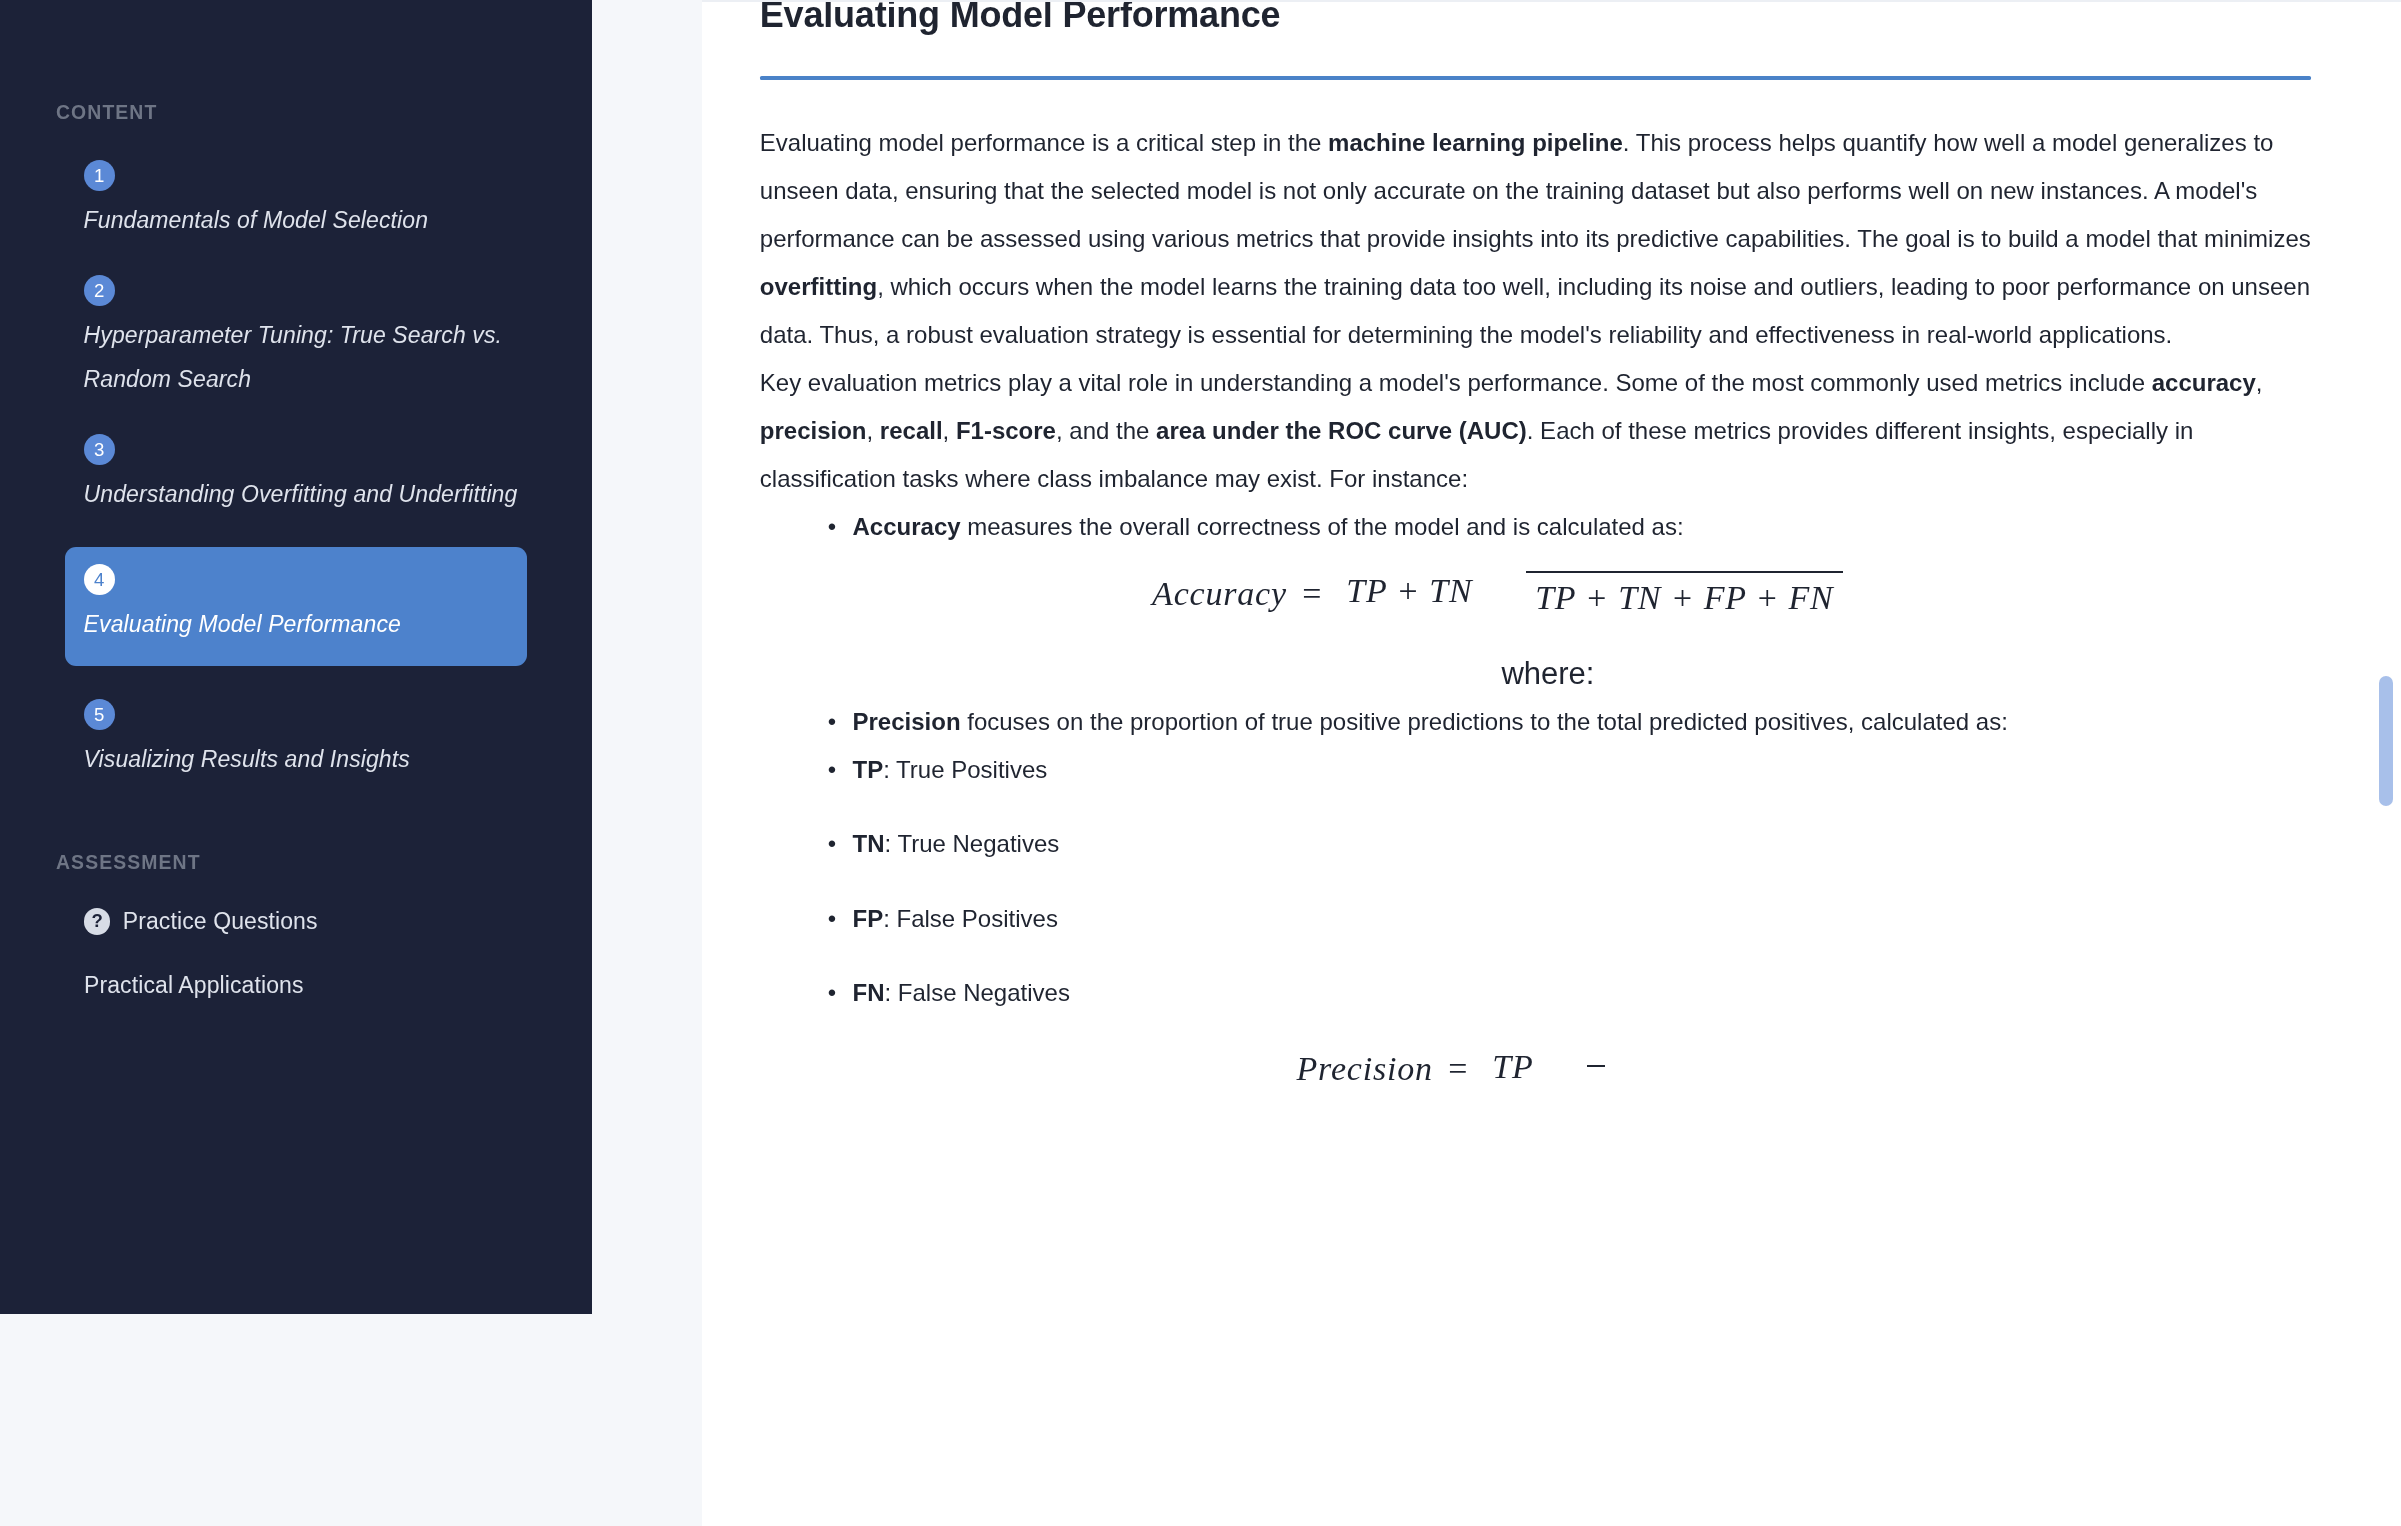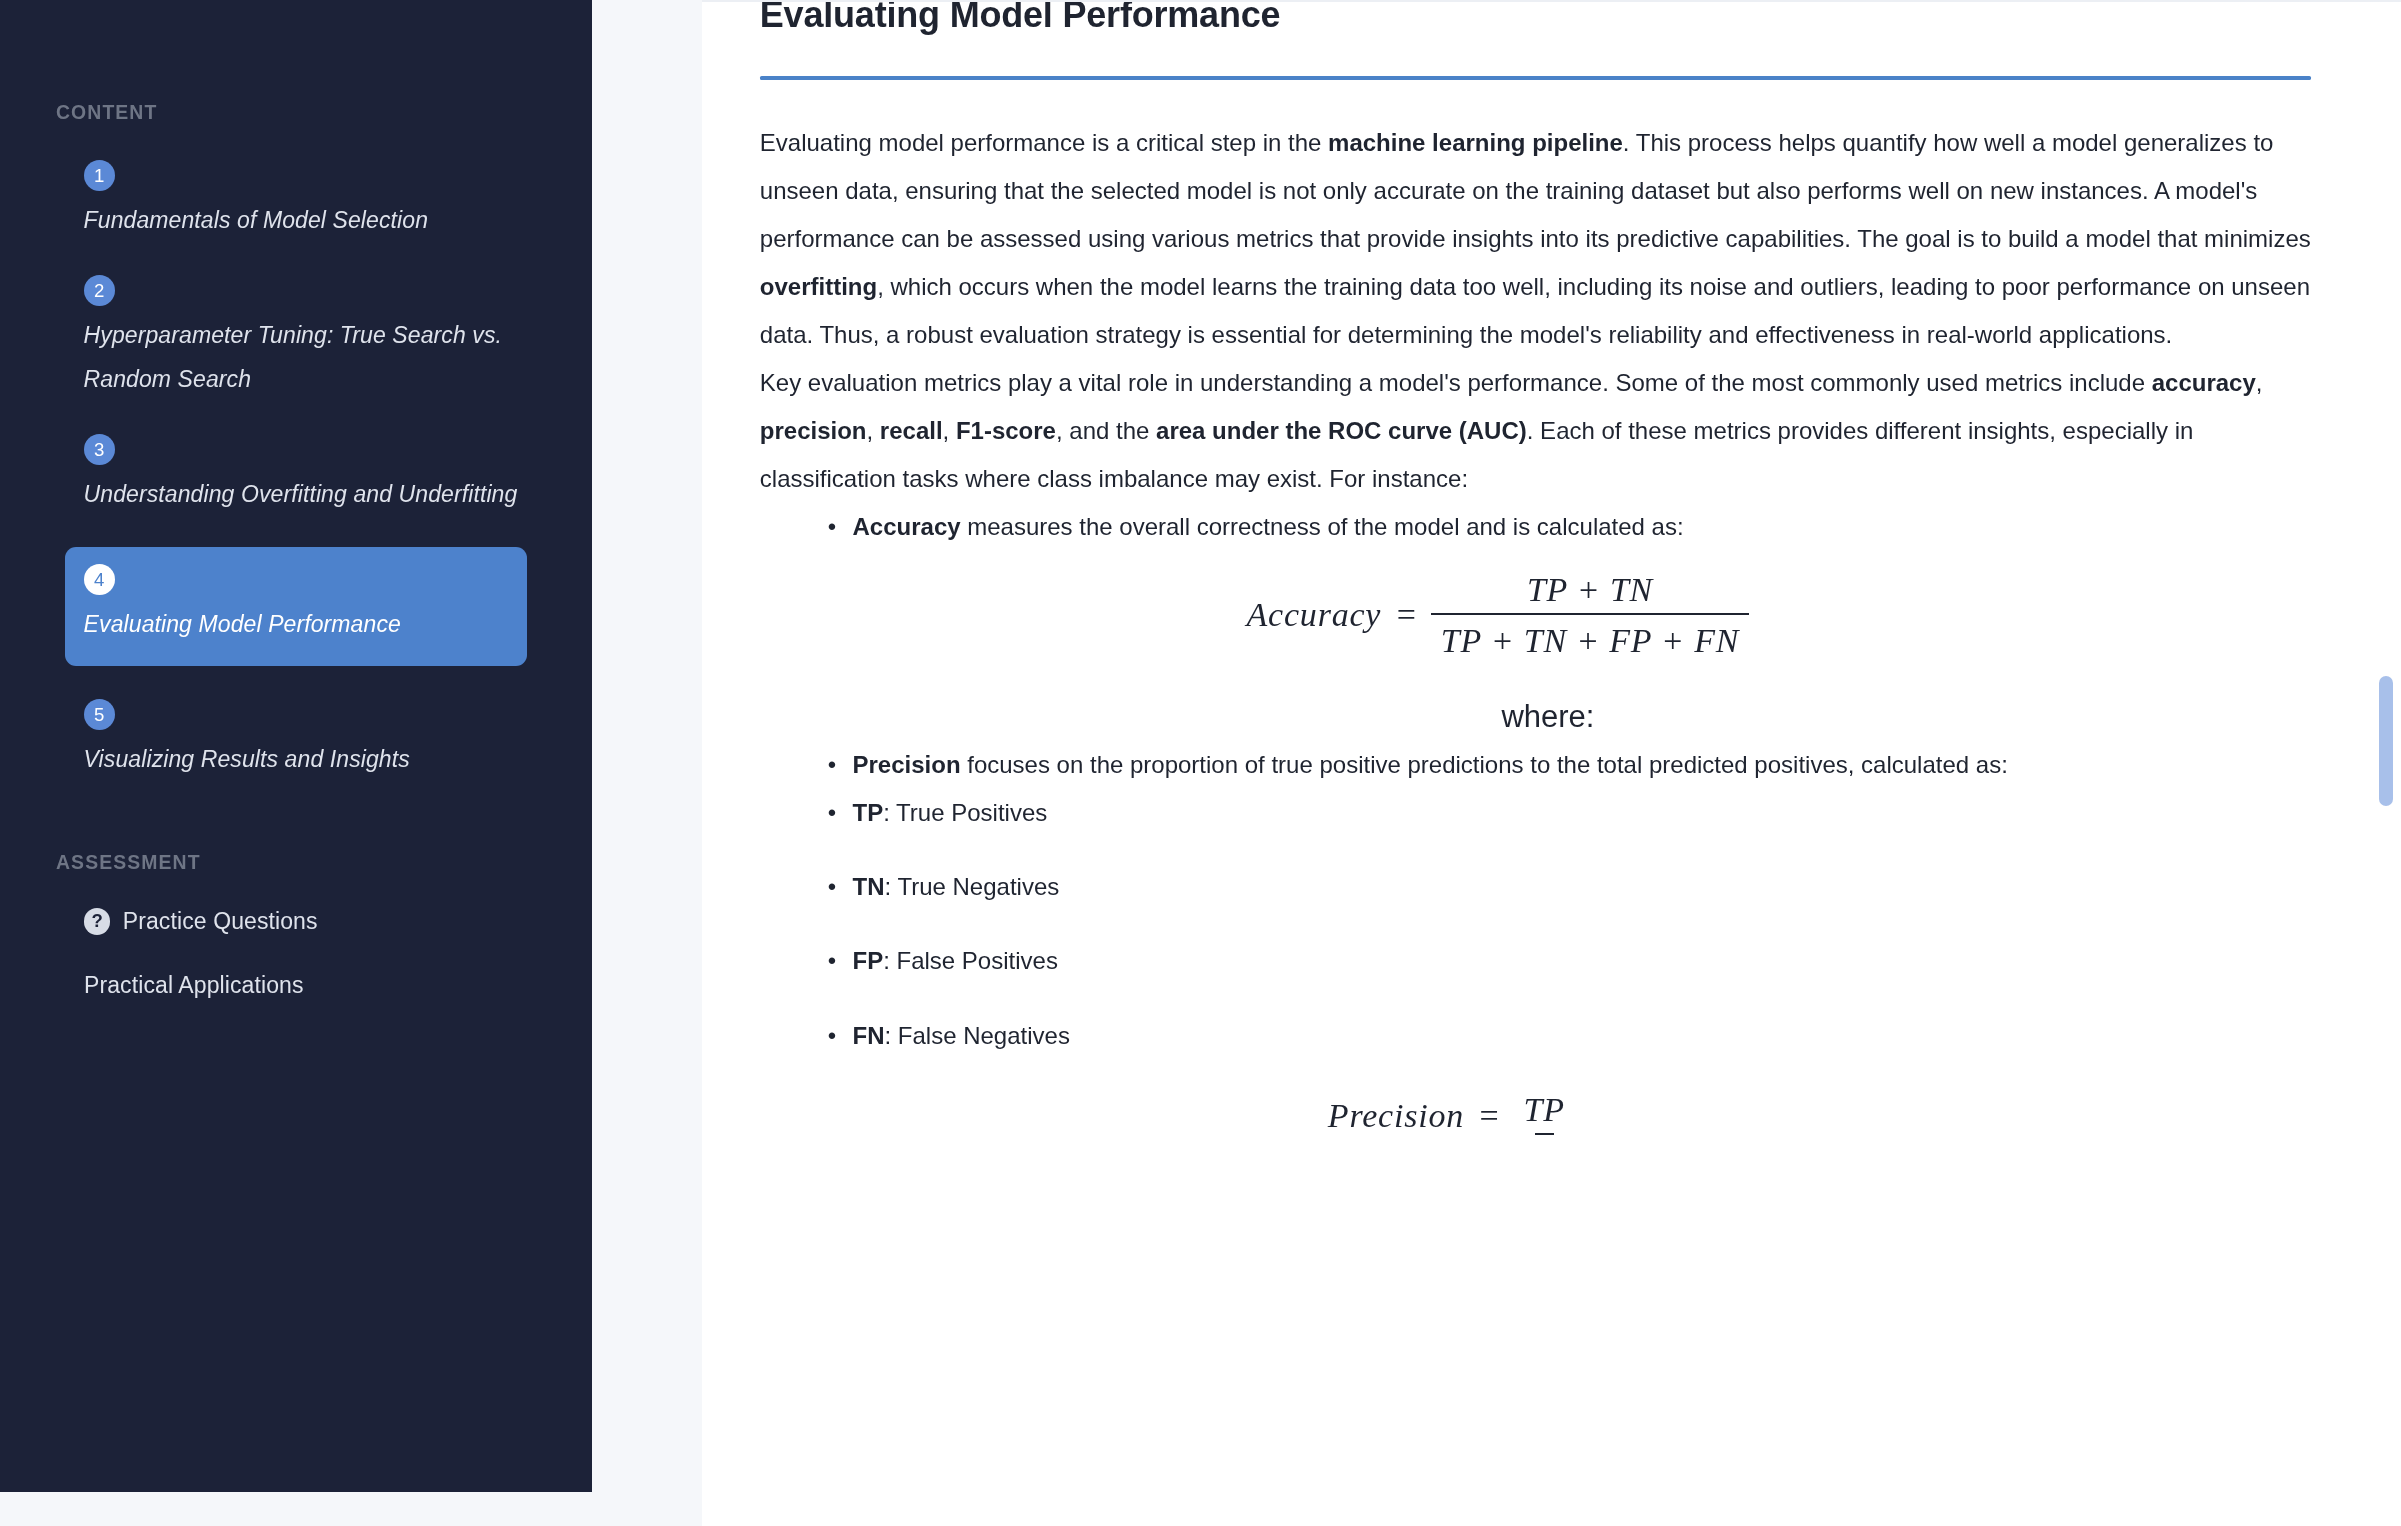--- a/index.html
+++ b/index.html
@@ -17,21 +17,21 @@
     width: 2401px;
     height: 1527px;
     background: #f5f7fa;
     position: relative;
   }
 
   
   .sidebar {
     width: 592px;
     min-width: 592px;
-    height: 1492px;
+    height: 1314px;
     background: #1c2238;
     padding: 0;
     overflow: hidden;
     position: relative;
   }
 
   .section-label {
     color: #6e7585;
     font-size: 19.4px;
     font-weight: bold;
@@ -233,22 +233,23 @@
     font-style: italic;
     letter-spacing: 0.8px;
   }
   .m-eq {
     font-size: 34px;
     font-style: normal;
     margin: 0 15.5px;
   }
   .m-frac {
     display: inline-flex;
-    flex-direction: column;
-    align-items: center;
+    flex-direction: row;
+    align-items: center;
+    gap: 44px;
   }
   .m-num {
     font-size: 34px;
     font-style: italic;
     padding: 0 9.3px 4.7px 9.3px;
     letter-spacing: 0.8px;
   }
   .m-den {
     font-size: 34px;
     font-style: italic;

